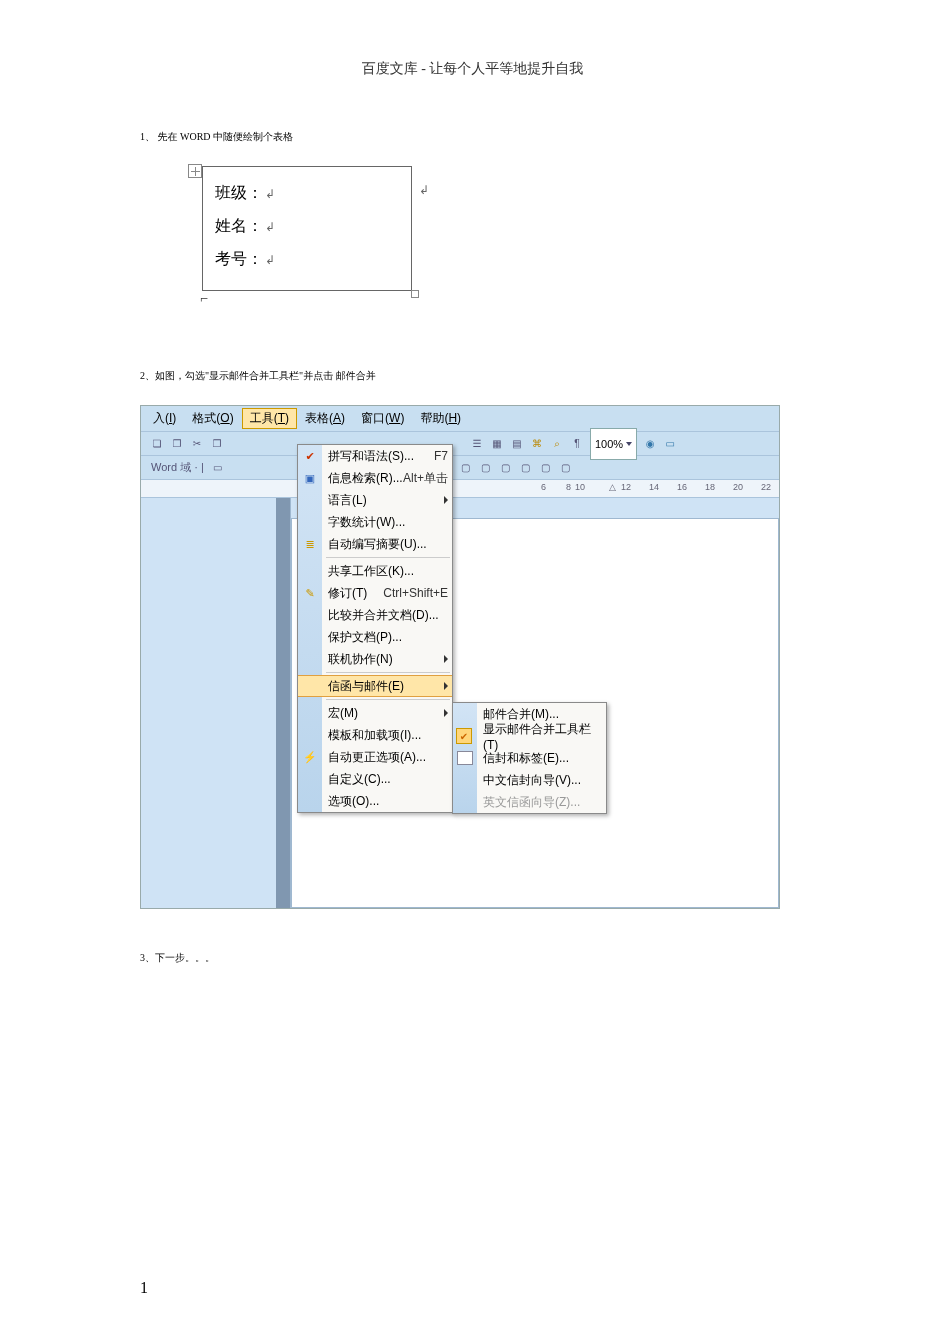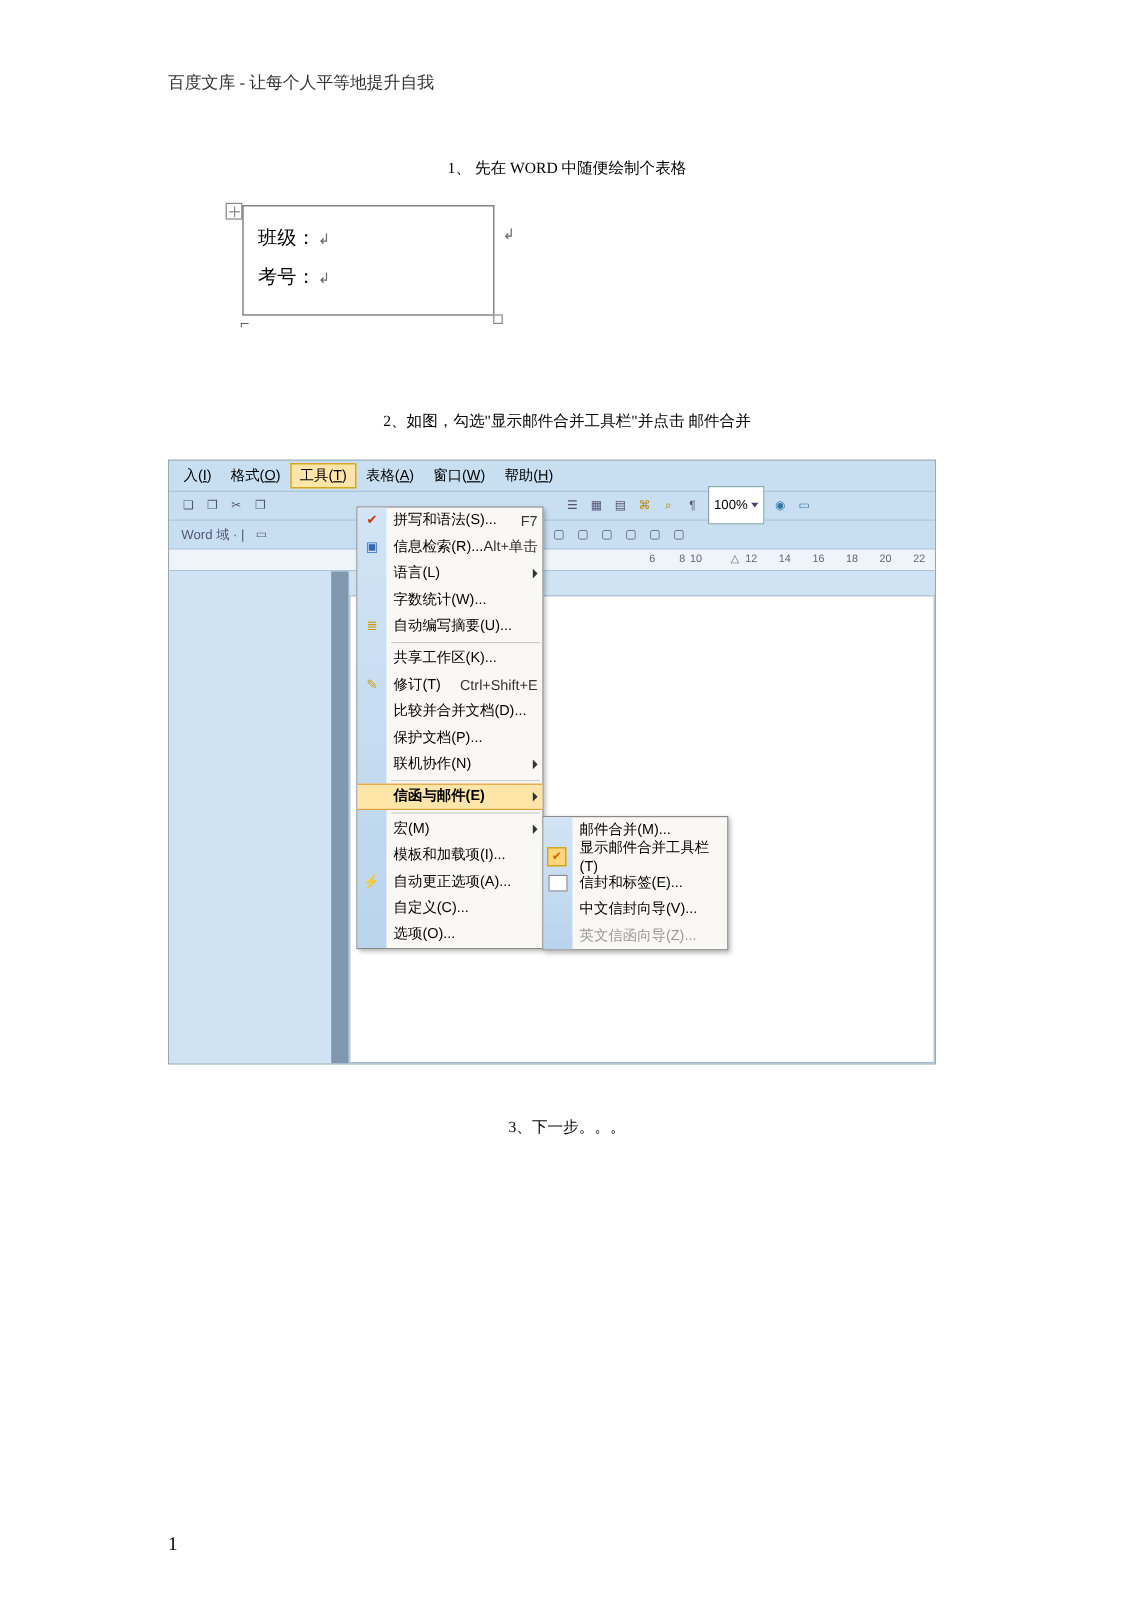--- a/index.html
+++ b/index.html
@@ -11,29 +11,29 @@
     color: #000;
     width: 945px;
   }
   .page {
     width: 945px;
     min-height: 1337px;
     padding: 60px 140px 40px 140px;
     position: relative;
   }
   .header {
+    text-align: center;
     font-size: 14px;
     color: #333;
     margin-bottom: 50px;
   }
   .step {
-    font-size: 13px;
+    font-size: 10px;
     margin-bottom: 20px;
     line-height: 1.8;
-    text-align: center;
   }
   .step-num { font-family: "Times New Roman", serif; }
   .word { font-family: "Times New Roman", serif; }
   
   
   .table-box {
     margin-left: 50px;
     margin-bottom: 60px;
     position: relative;
   }
@@ -234,21 +234,20 @@
     font-size: 12px;
     height: 22px;
     display: flex;
     align-items: center;
     color: #000;
   }
   .dd-item.highlight {
     background: #ffe6a8;
     border-top: 1px solid #e0a040;
     border-bottom: 1px solid #e0a040;
-    font-weight: bold;
   }
   .dd-sep {
     height: 1px;
     background: #ccc;
     margin: 2px 2px 2px 28px;
   }
   .dd-icon {
     position: absolute;
     left: 3px;
     width: 18px;
@@ -338,20 +337,23 @@
     <span class="step-num">1</span><span>、 先在 </span><span class="word">WORD</span><span> 中随便绘制个表格</span>
   </div>
 
   <div class="table-box">
     <div class="table-handle"></div>
     <div class="word-table" style="position:relative;">
       <div style="height:10px;"></div>
       <div class="word-table-cell">
         <span>班级：</span><span class="el-mark">↲</span>
         <span class="row-mark">↲</span>
+      </div>
+      <div class="word-table-cell">
+        <span>姓名：</span><span class="el-mark">↲</span>
       </div>
       <div class="word-table-cell">
         <span>考号：</span><span class="el-mark">↲</span>
       </div>
       <div style="height:14px;"></div>
       <div class="table-resize"></div>
     </div>
     <div class="cursor-mark">⌐</div>
   </div>
 

